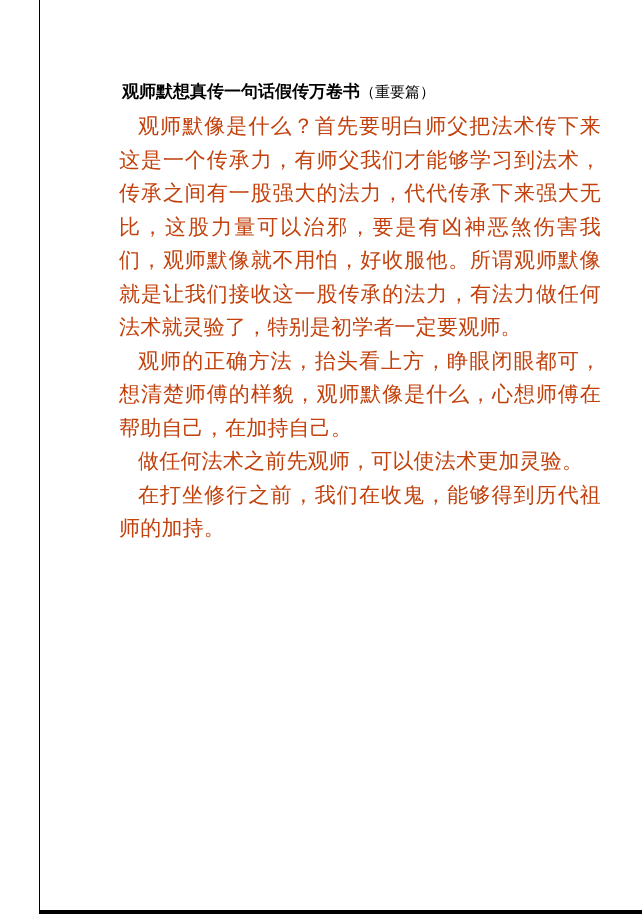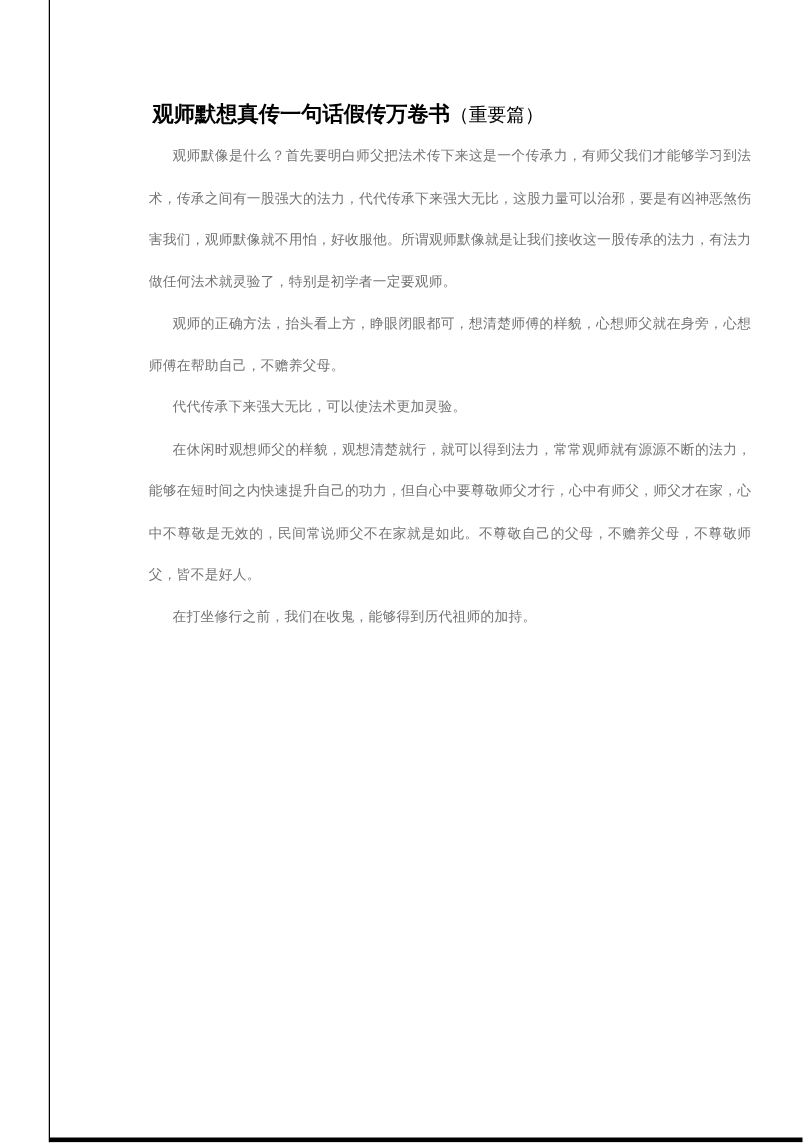--- a/index.html
+++ b/index.html
@@ -44,37 +44,36 @@
   }
   .doc-title .title-suffix {
     font-weight: 400;
     font-size: 15px;
   }
   .paragraphs {
     width: 482px;
   }
   .para {
     margin: 0;
-    font-size: 11px;
+    font-size: 21px;
     line-height: 33.5px;
-    color: #737373;
+    color: #c2410c;
     text-align: justify;
     text-indent: 19px;
     letter-spacing: 0.2px;
     word-break: break-all;
   }
 </style>
 </head>
 <body>
 
 <div class="page" style="background: rgb(255, 255, 255); color: rgb(0, 0, 0); border-left-color: rgb(0, 0, 0);">
   <div class="content">
     <h1 class="doc-title"><span>观师默想真传一句话假传万卷书</span><span class="title-suffix">（重要篇）</span></h1>
     <div class="paragraphs">
         <p class="para">观师默像是什么？首先要明白师父把法术传下来这是一个传承力，有师父我们才能够学习到法术，传承之间有一股强大的法力，代代传承下来强大无比，这股力量可以治邪，要是有凶神恶煞伤害我们，观师默像就不用怕，好收服他。所谓观师默像就是让我们接收这一股传承的法力，有法力做任何法术就灵验了，特别是初学者一定要观师。</p>
-        <p class="para">观师的正确方法，抬头看上方，睁眼闭眼都可，想清楚师傅的样貌，心想师父就在身旁，心想师傅在帮助自己，不赡养父母。</p>
-        <p class="para">代代传承下来强大无比，可以使法术更加灵验。</p>
-        <p class="para">在休闲时观想师父的样貌，观想清楚就行，就可以得到法力，常常观师就有源源不断的法力，能够在短时间之内快速提升自己的功力，但自心中要尊敬师父才行，心中有师父，师父才在家，心中不尊敬是无效的，民间常说师父不在家就是如此。不尊敬自己的父母，不赡养父母，不尊敬师父，皆不是好人。</p>
+        <p class="para">观师的正确方法，抬头看上方，睁眼闭眼都可，想清楚师傅的样貌，观师默像是什么，心想师傅在帮助自己，在加持自己。</p>
+        <p class="para">做任何法术之前先观师，可以使法术更加灵验。</p>
         <p class="para">在打坐修行之前，我们在收鬼，能够得到历代祖师的加持。</p>
       </div>
   </div>
   <div class="bottom-edge" style="background: rgb(0, 0, 0);"></div>
 </div>
 
 </body></html>

